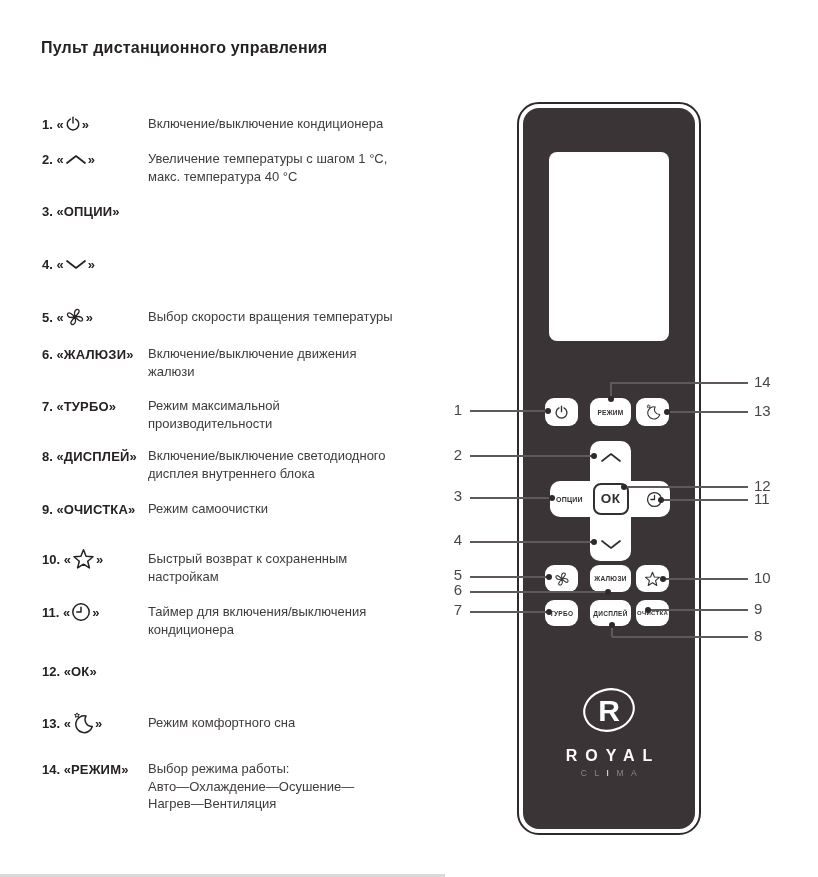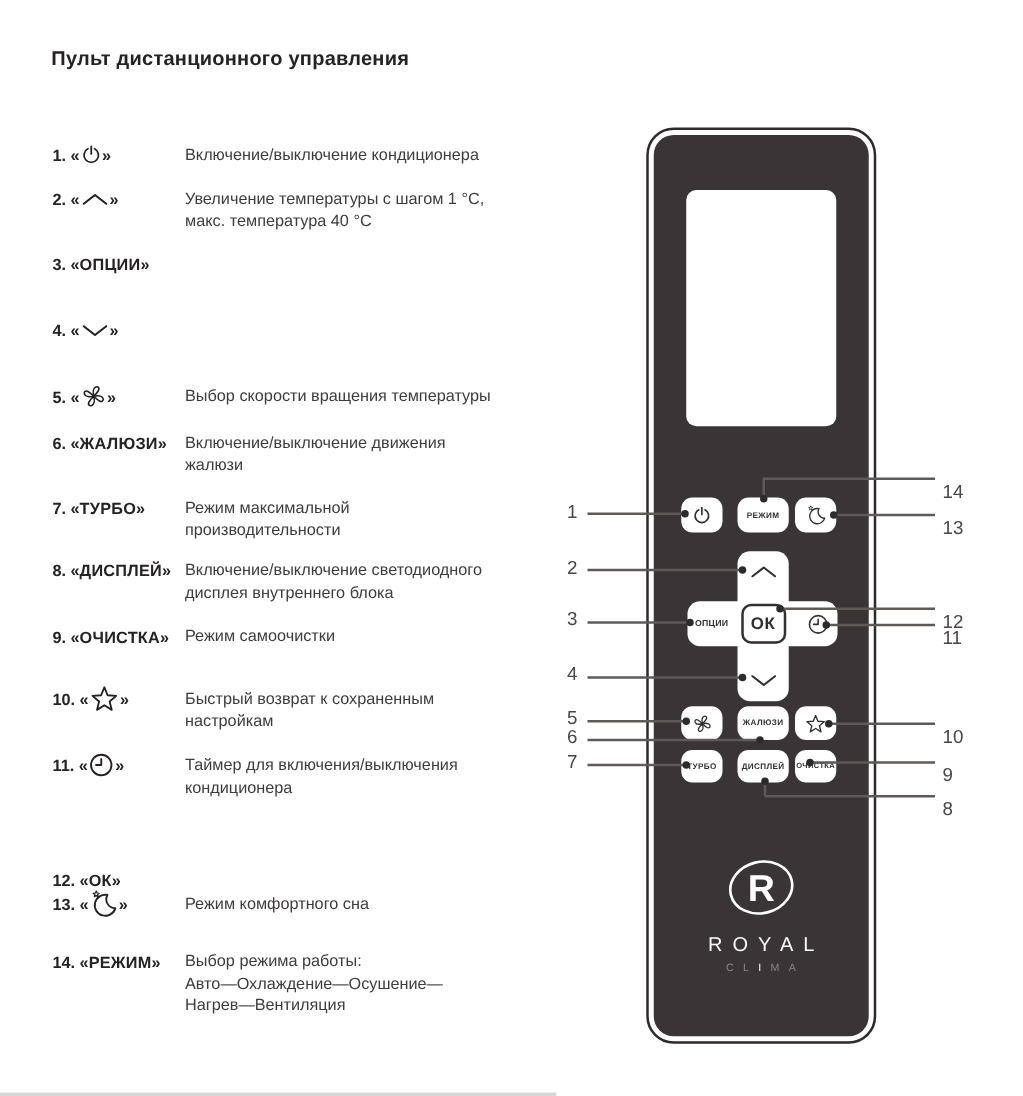--- a/index.html
+++ b/index.html
@@ -66,27 +66,27 @@
   }
   .btn-fan{left:22px;top:457px;width:33px;height:27px;}
   .btn-louver{left:67px;top:457px;width:41px;height:27px;}
   .btn-star{left:113px;top:457px;width:33px;height:27px;}
   .btn-turbo{left:22px;top:492px;width:33px;height:26px;}
   .btn-display{left:67px;top:492px;width:41px;height:26px;}
   .btn-clean{left:113px;top:492px;width:33px;height:26px;font-size:6px;}
   
   .logo{position:absolute;left:0;right:0;top:578px;text-align:center;}
   .logo-emblem svg{display:inline-block;}
-  .logo-royal{margin-top:7px;font-size:16px;font-weight:400;letter-spacing:8px;color:#fbfbfb;padding-left:8px;}
+  .logo-royal{margin-top:7px;font-size:16px;font-weight:700;letter-spacing:8px;color:#fbfbfb;padding-left:8px;}
   .logo-clima{margin-top:3px;font-size:8.5px;font-weight:500;letter-spacing:7.5px;color:#8b8688;padding-left:7px;}
   .logo-clima .bright{color:#ffffff;}
   
   .co-num{position:absolute;font-size:15px;line-height:14px;color:#4b4546;}
   .co-num.l{width:26px;text-align:right;left:436px;}
-  .co-num.r{left:754px;margin-top:12px;}
+  .co-num.r{left:754px;}
   .co-line{position:absolute;background:#5f5a57;height:1.6px;z-index:5;}
   .co-line.v{width:1.6px;}
   .co-dot{position:absolute;width:6px;height:6px;border-radius:50%;background:#2e292b;z-index:6;}
   .footer-bar{position:absolute;left:0;bottom:0;width:445px;height:3px;background:#d9d9d9;}
 </style>
 </head>
 <body>
 
 <h1 class="page-title" data-name="page-title">Пульт дистанционного управления</h1>
 
@@ -205,21 +205,21 @@
           <svg viewBox="0 0 20 20" fill="none" stroke="currentColor" stroke-width="1.5" stroke-linecap="round" stroke-linejoin="round">
             <circle cx="10" cy="10" r="8.2"></circle>
             <polyline points="10,5.2 10,10 5.8,10"></polyline>
           </svg>
         </span>
         <span class="q">»</span>
       </div>
       <div class="item-desc" data-name="feature-description">Таймер для включения/выключения
 кондиционера</div>
     </div>
-    <div class="item" data-name="feature-item" style="top: 695px; flex-direction: column;">
+    <div class="item" data-name="feature-item" style="top: 662px; flex-direction: column;">
       <div class="item-label" data-name="feature-label">
         <span class="q">12.&nbsp;«</span>
         <span class="kw" data-name="feature-key">ОК</span>
         <span class="q">»</span>
       </div>
     </div>
     <div class="item" data-name="feature-item" style="top: 714px;">
       <div class="item-label" data-name="feature-label">
         <span class="q">13.&nbsp;«</span>
         <span class="licon" data-name="sleep-moon-icon">

